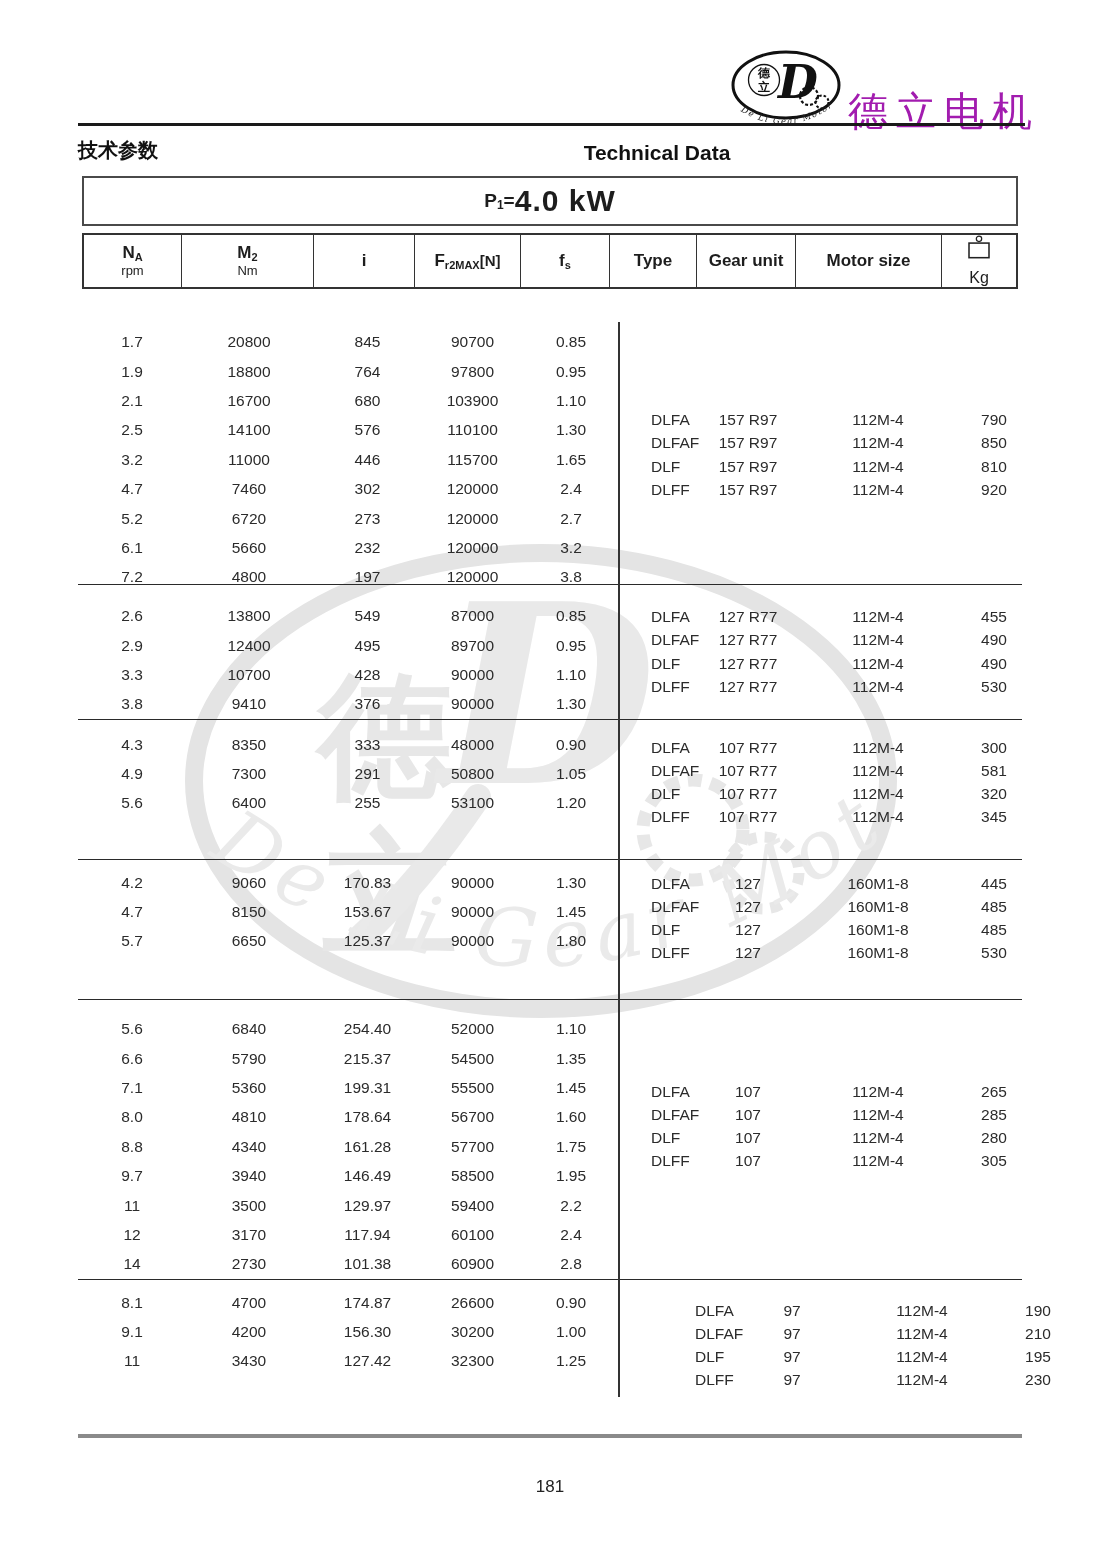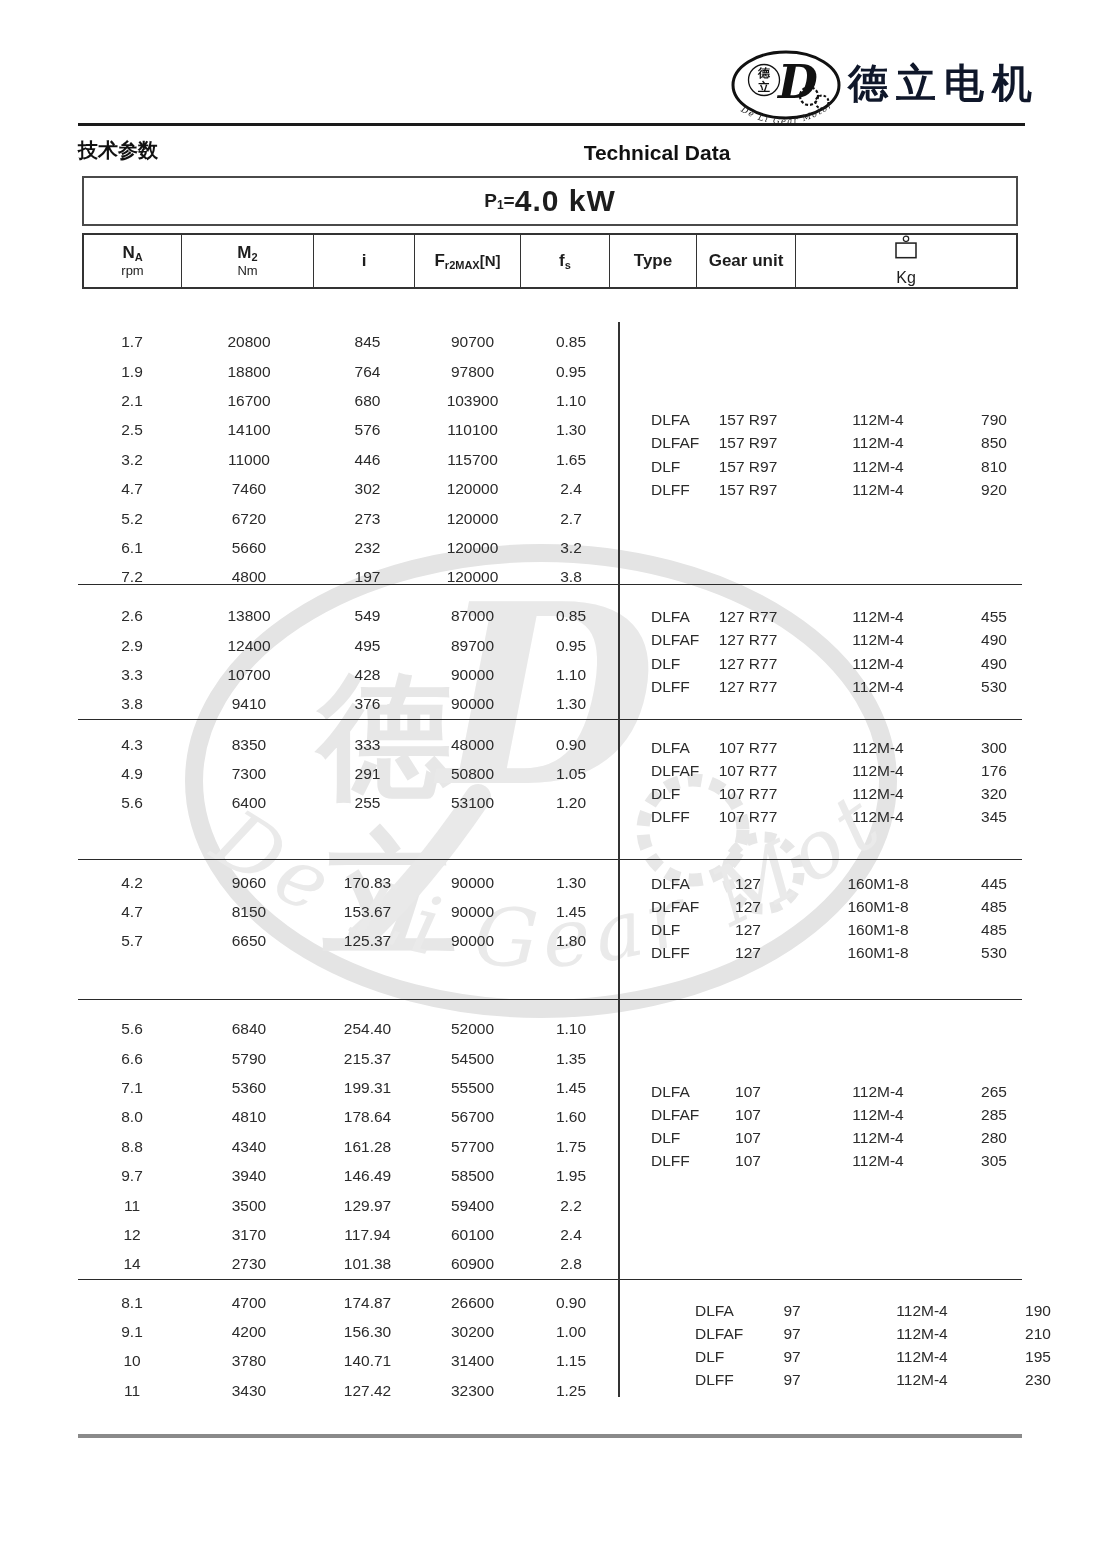--- a/index.html
+++ b/index.html
@@ -2,22 +2,22 @@
 <html><head>
 <meta charset="utf-8">
 <style>
   html,body{margin:0;padding:0;background:#fff;}
   .page{position:relative;width:1100px;height:1555px;background:#ffffff;overflow:hidden;
         font-family:"Liberation Sans","DejaVu Sans",sans-serif;color:#1d1d1d;}
   
   .wm{position:absolute;left:148px;top:535px;overflow:visible;}
   
   .logo{position:absolute;left:722px;top:46px;}
-  .brand-cn{position:absolute;left:848px;top:56px;font-family:"DejaVu Serif","Liberation Serif",serif;
-            font-weight:bold;font-size:40px;letter-spacing:8px;white-space:nowrap;color:#0f172a;}
+  .brand-cn{position:absolute;left:848px;top:84px;font-family:"DejaVu Serif","Liberation Serif",serif;
+            font-weight:normal;font-size:40px;letter-spacing:8px;white-space:nowrap;color:#a21caf;}
   .top-rule{position:absolute;left:78px;top:123px;width:947px;height:3px;background:#1a1a1a;}
   .title-cn{position:absolute;left:78px;top:137px;font-size:20px;font-weight:bold;color:#111;}
   .title-en{position:absolute;left:657px;top:141px;transform:translateX(-50%);font-size:21px;font-weight:bold;color:#111;}
   
   .power-box{position:absolute;left:82px;top:176px;width:936px;height:50px;border:2px solid #4a4a4a;
              box-sizing:border-box;display:flex;align-items:center;justify-content:center;}
   .p-sym{font-size:19px;font-weight:bold;}
   .p-sub{font-size:12px;font-weight:bold;position:relative;top:4px;}
   .p-eq{font-size:19px;font-weight:bold;}
   .p-val{font-size:30px;font-weight:bold;letter-spacing:1px;}
@@ -118,20 +118,23 @@
     </div>
     <div class="th hw4">
       <div><span class="h-main">f</span><span class="h-sub">s</span></div>
     </div>
     <div class="th hw5">
       <span class="h-label">Type</span>
     </div>
     <div class="th hw6">
       <span class="h-label">Gear unit</span>
     </div>
+    <div class="th hw7">
+      <span class="h-label">Motor size</span>
+    </div>
     <div class="th hw8">
       <svg width="34" height="32" viewBox="0 0 34 32">
         <circle cx="17" cy="5" r="3.5" fill="none" stroke="#222" stroke-width="1.6"></circle>
         <rect x="4" y="10.5" width="26" height="19" fill="none" stroke="#222" stroke-width="2"></rect>
       </svg>
       <span class="h-kg">Kg</span>
     </div>
   </div>
 
   <div class="tbody">
@@ -314,21 +317,21 @@
           <div class="vrow">
             <span class="vcell vc0">DLFA</span>
             <span class="vcell vc1">107 R77</span>
             <span class="vcell vc2">112M-4</span>
             <span class="vcell vc3">300</span>
           </div>
           <div class="vrow">
             <span class="vcell vc0">DLFAF</span>
             <span class="vcell vc1">107 R77</span>
             <span class="vcell vc2">112M-4</span>
-            <span class="vcell vc3">176</span>
+            <span class="vcell vc3">581</span>
           </div>
           <div class="vrow">
             <span class="vcell vc0">DLF</span>
             <span class="vcell vc1">107 R77</span>
             <span class="vcell vc2">112M-4</span>
             <span class="vcell vc3">320</span>
           </div>
           <div class="vrow">
             <span class="vcell vc0">DLFF</span>
             <span class="vcell vc1">107 R77</span>
@@ -491,27 +494,20 @@
             <span class="dcell dc4">0.90</span>
           </div>
           <div class="drow">
             <span class="dcell dc0">9.1</span>
             <span class="dcell dc1">4200</span>
             <span class="dcell dc2">156.30</span>
             <span class="dcell dc3">30200</span>
             <span class="dcell dc4">1.00</span>
           </div>
           <div class="drow">
-            <span class="dcell dc0">10</span>
-            <span class="dcell dc1">3780</span>
-            <span class="dcell dc2">140.71</span>
-            <span class="dcell dc3">31400</span>
-            <span class="dcell dc4">1.15</span>
-          </div>
-          <div class="drow">
             <span class="dcell dc0">11</span>
             <span class="dcell dc1">3430</span>
             <span class="dcell dc2">127.42</span>
             <span class="dcell dc3">32300</span>
             <span class="dcell dc4">1.25</span>
           </div>
         </div>
         <div class="g-right" style="transform: translateY(-12px);">
           <div class="vrow">
             <span class="vcell vc0">DLFA</span>
@@ -536,13 +532,14 @@
             <span class="vcell vc1">97</span>
             <span class="vcell vc2">112M-4</span>
             <span class="vcell vc3">230</span>
           </div>
         </div>
       </section>
     </div>
   <div class="vline"></div>
 
   <div class="bottom-rule"></div>
+  <div class="pageno">181</div>
 </div>
 
 </body></html>

